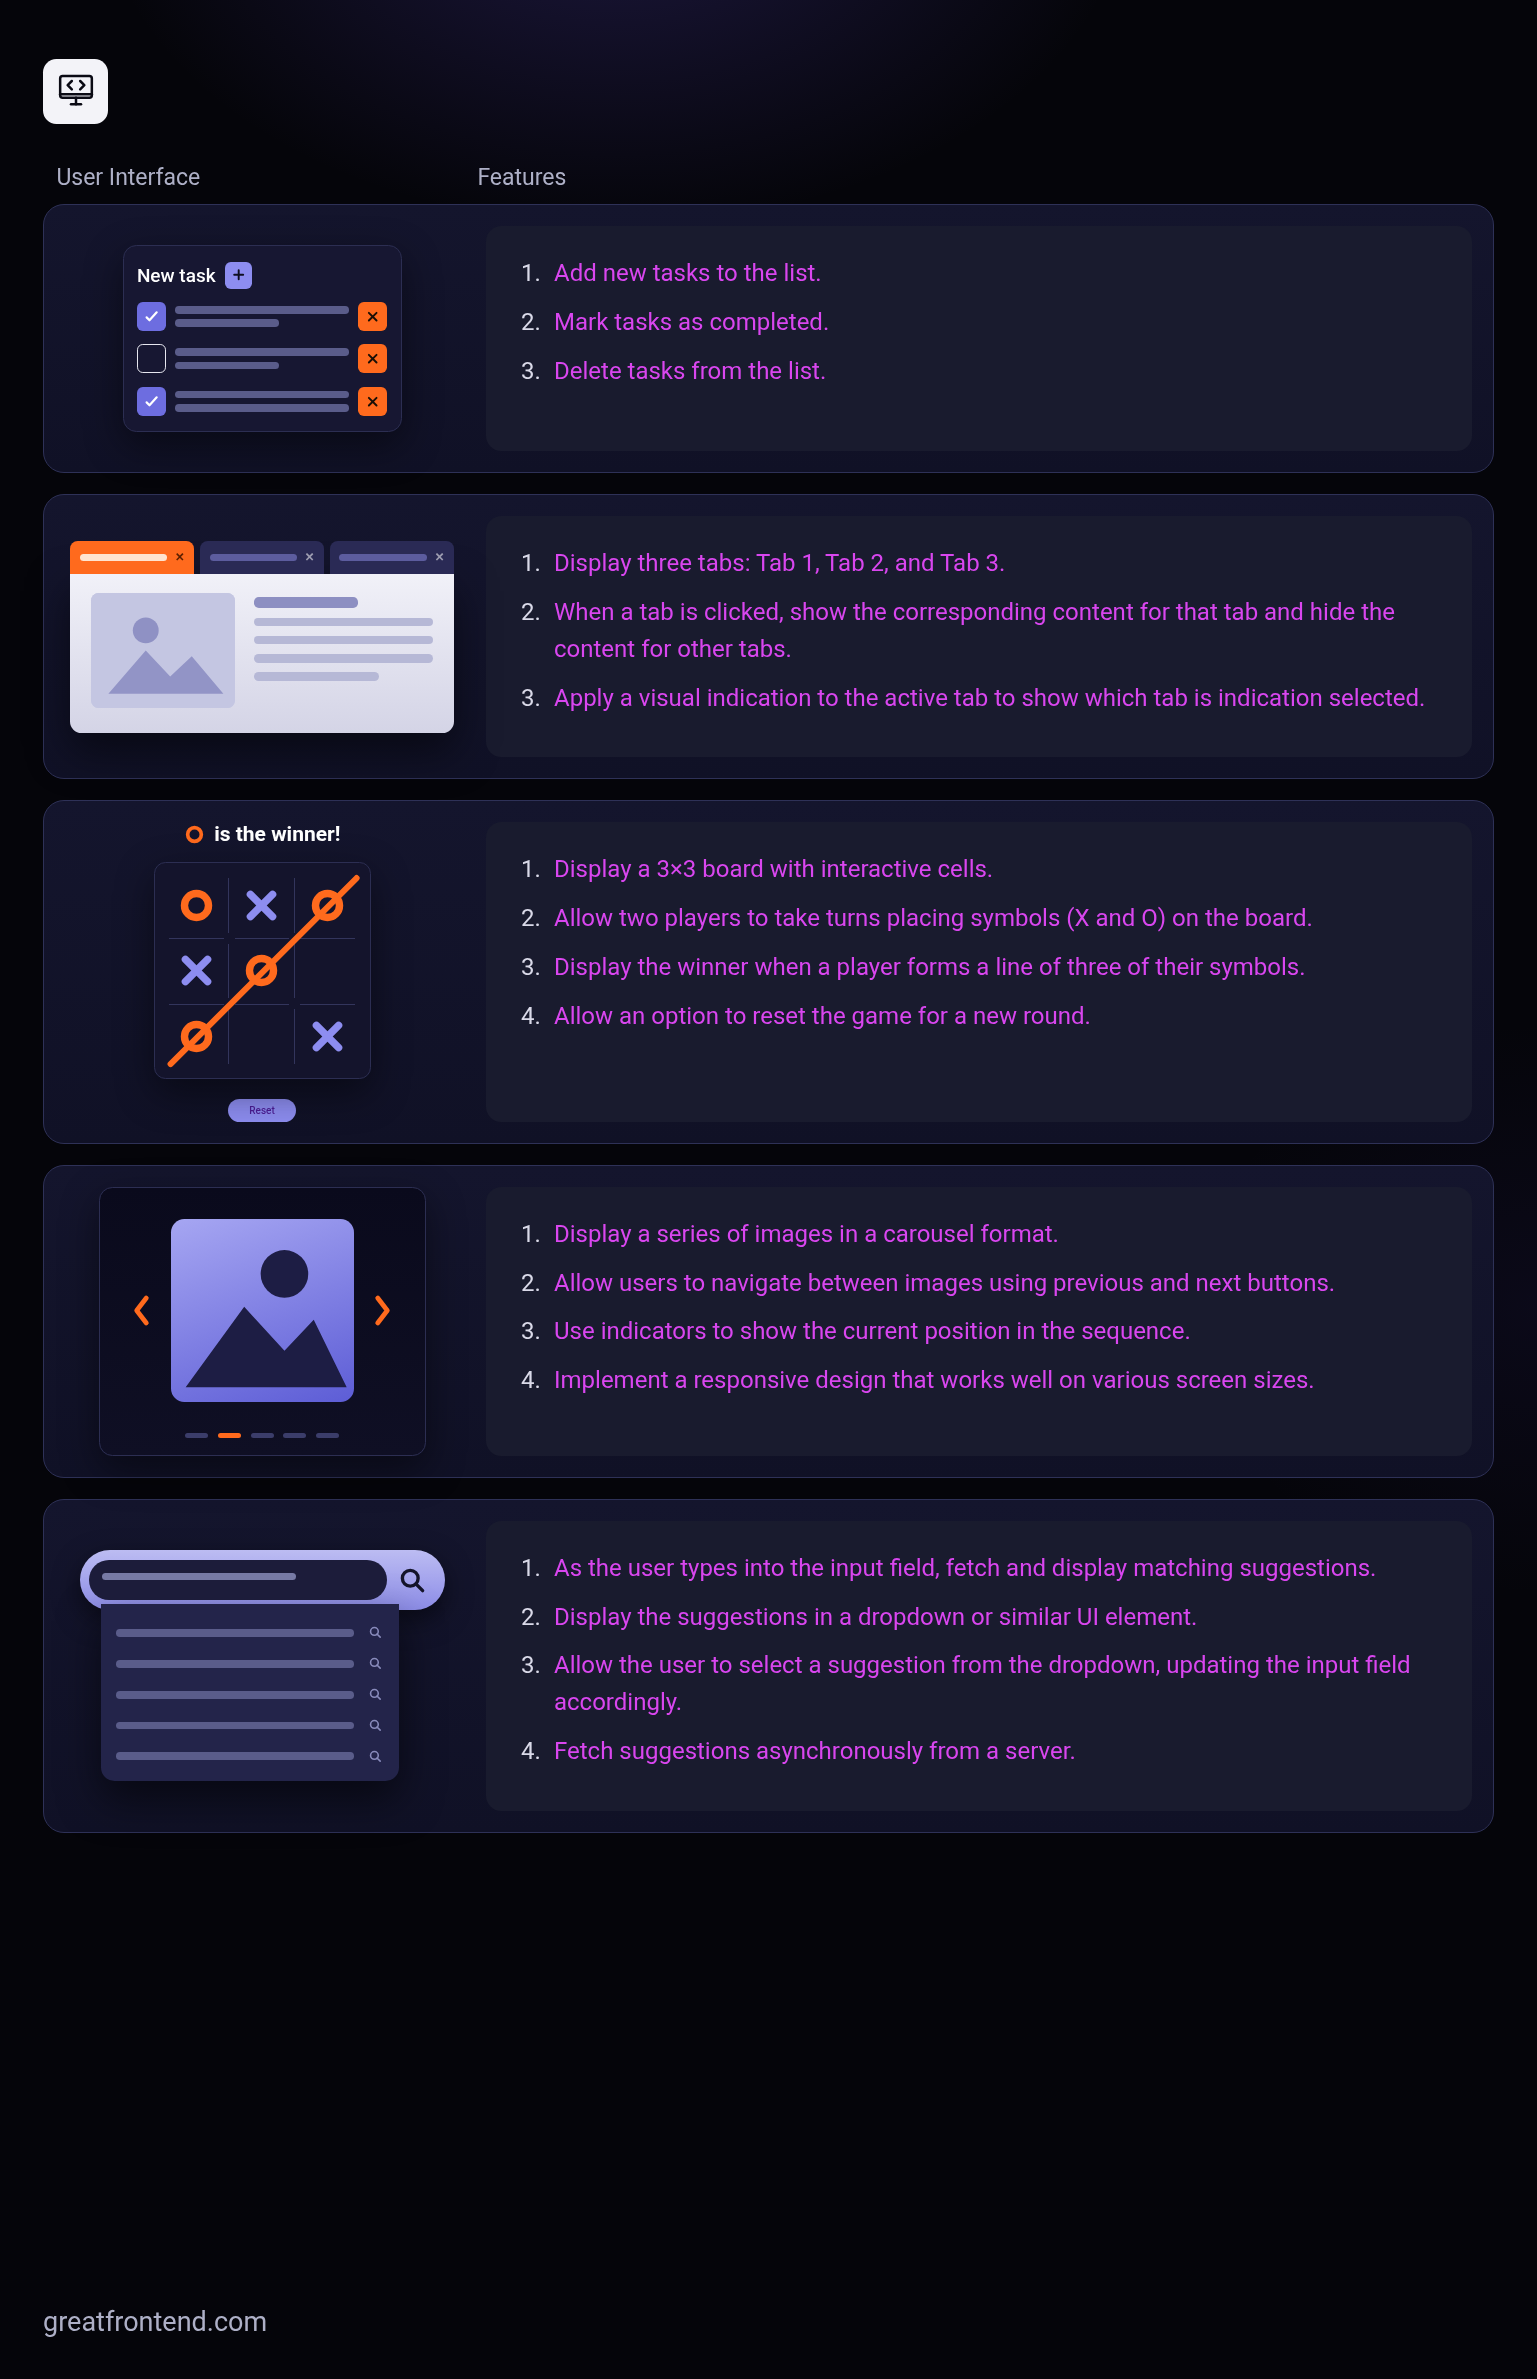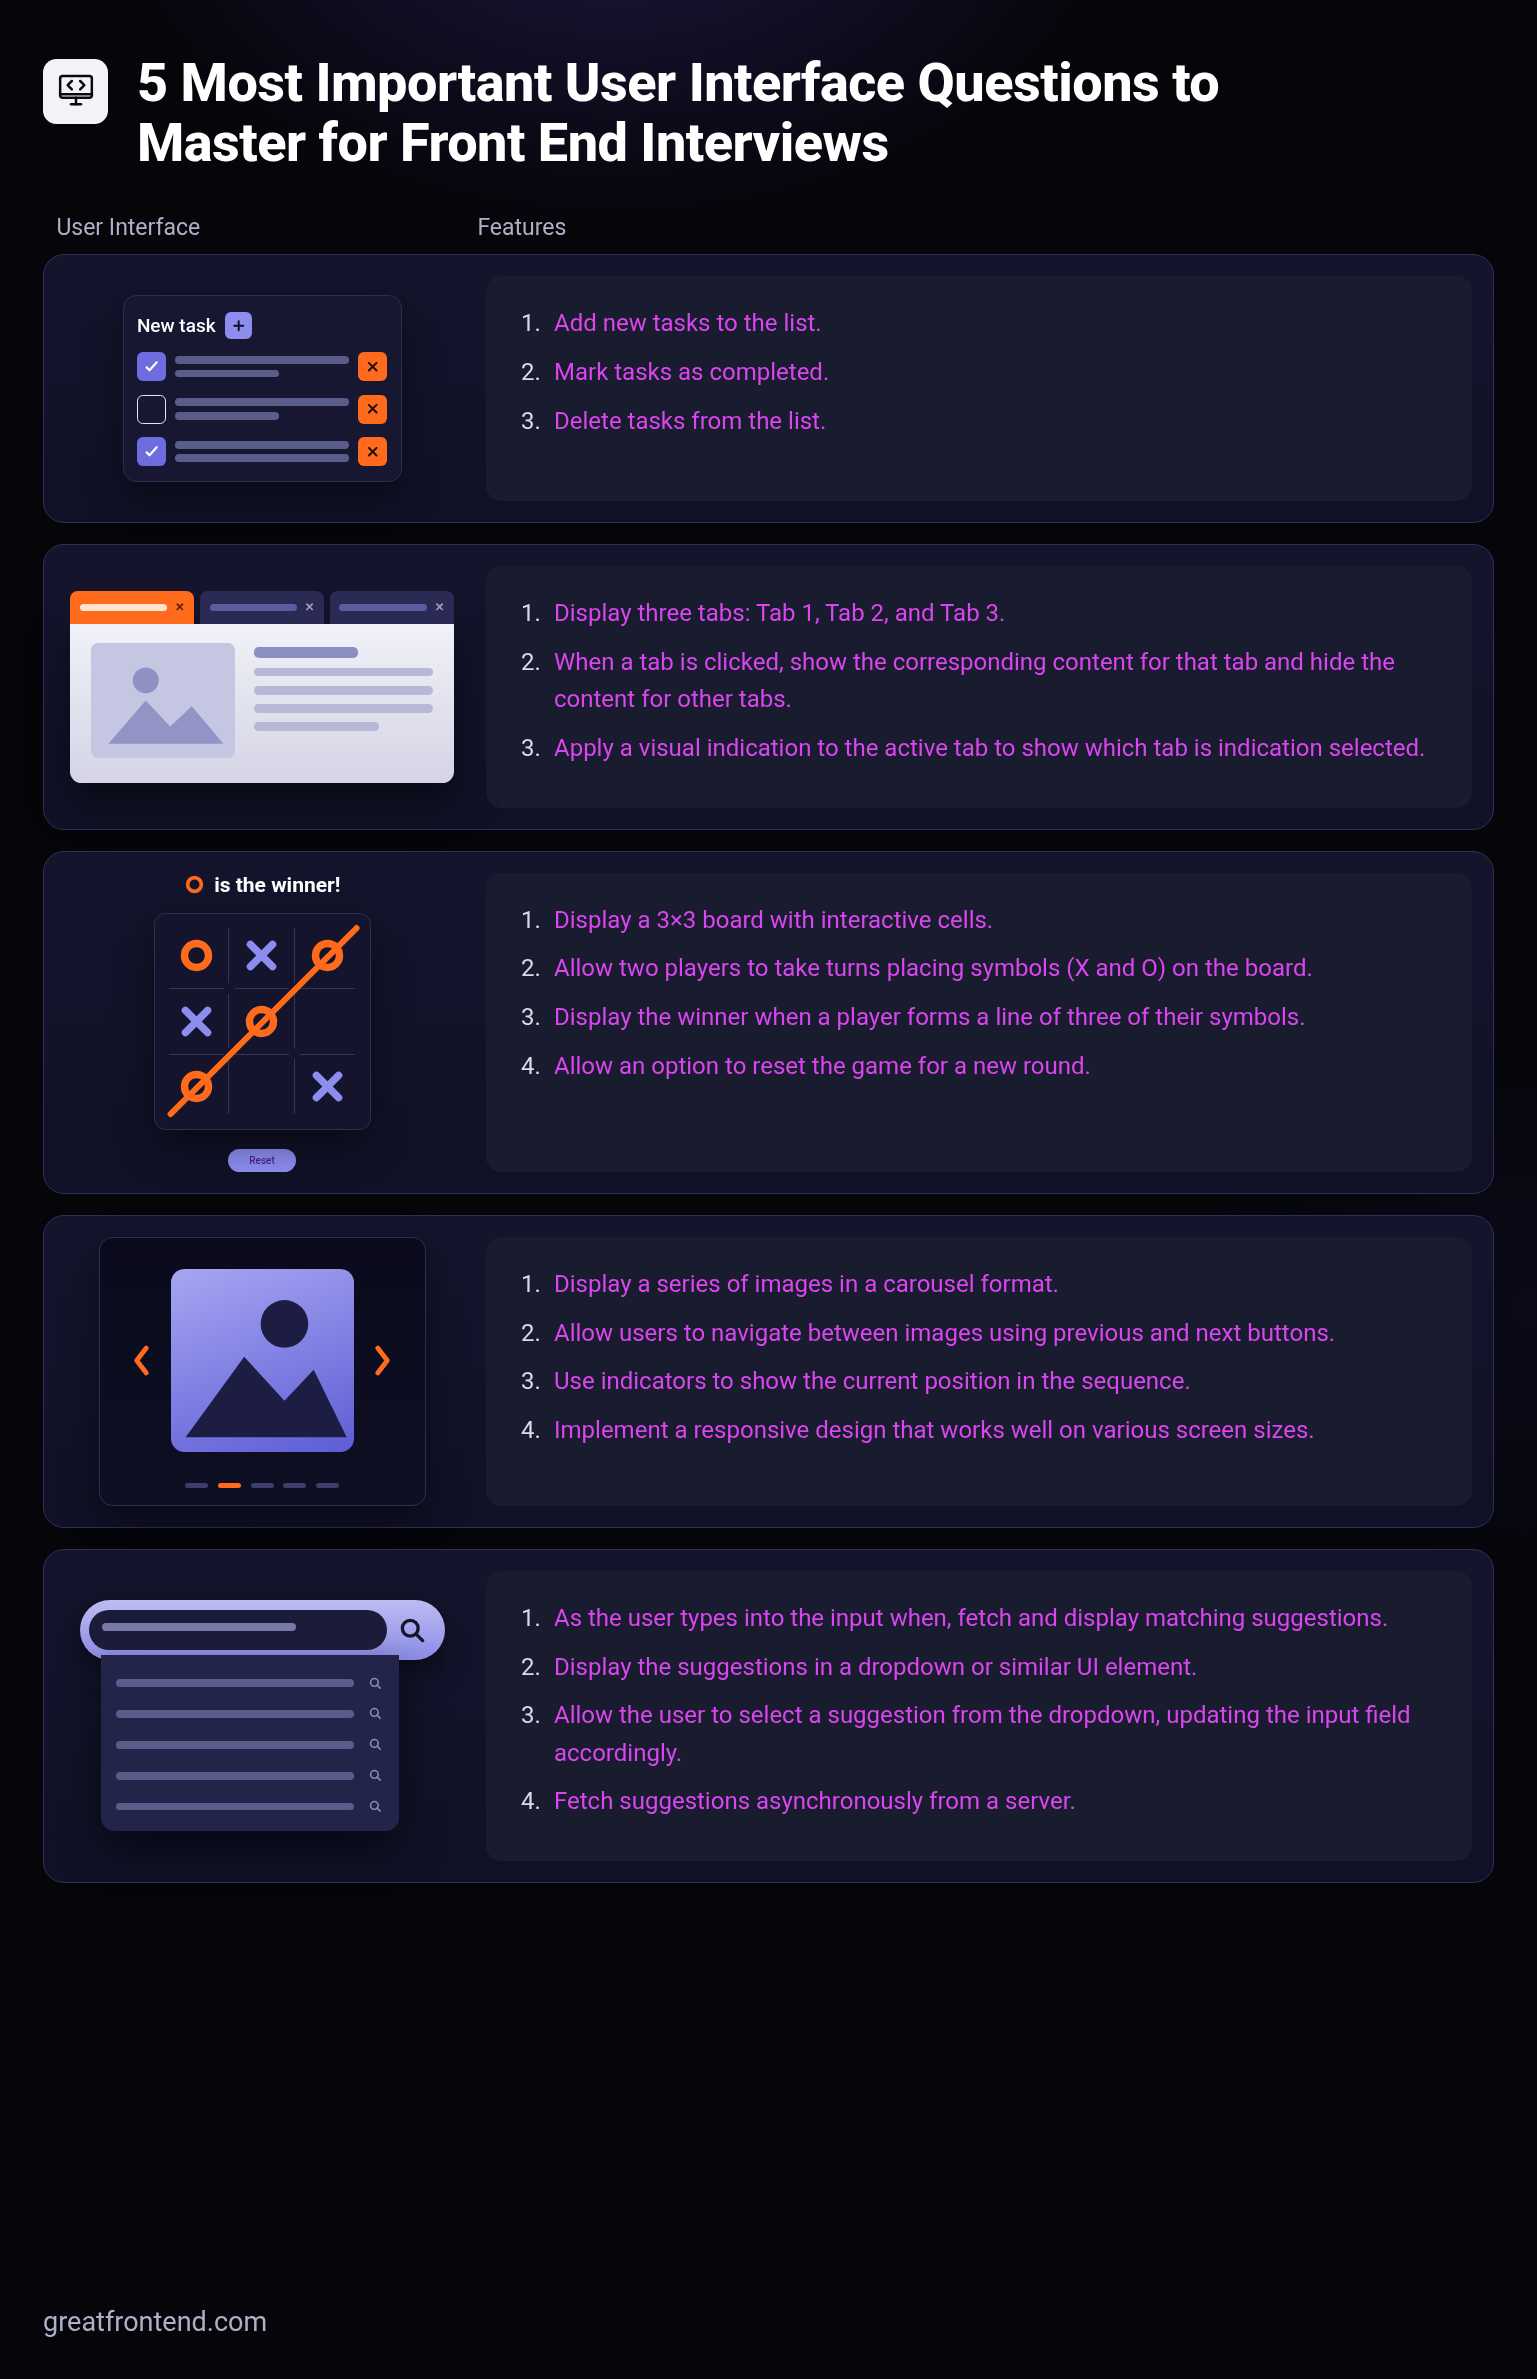--- a/index.html
+++ b/index.html
@@ -208,21 +208,20 @@
   <div class="header-icon">
     <svg viewBox="0 0 48 48" fill="none" stroke="currentColor" stroke-width="3" stroke-linecap="round" stroke-linejoin="round">
       <rect x="5" y="6" width="38" height="26" rx="3"></rect>
       <path d="M5 28h38"></path>
         <path d="M18 40h12"></path>
         <path d="M24 32v8"></path>
       <path d="M19 12l-5 5 5 5"></path>
         <path d="M29 12l5 5-5 5"></path>
     </svg>
   </div>
-  <h1 class="page-title">5 Most Important User Interface Questions to Master for Front End Interviews</h1>
 </div>
 
 <div class="col-labels">
   <div class="label">User Interface</div>
   <div class="label">Features</div>
 </div>
 
 <div class="rows">
 
 <div class="row">
@@ -498,21 +497,21 @@
                   <circle cx="10" cy="10" r="6" fill="none" stroke="currentColor" stroke-width="2.5"></circle>
                   <path d="M14 14l5 5" stroke="currentColor" stroke-width="2.5" stroke-linecap="round"></path>
                 </svg>
               </div>
             </div>
       </div>
     </div>
   </div>
   <div class="features">
     <ol class="feature-list">
-      <li>As the user types into the input when, fetch and display matching suggestions.</li>
+      <li>As the user types into the input field, fetch and display matching suggestions.</li>
       <li>Display the suggestions in a dropdown or similar UI element.</li>
       <li>Allow the user to select a suggestion from the dropdown, updating the input field accordingly.</li>
       <li>Fetch suggestions asynchronously from a server.</li>
     </ol>
   </div>
 </div>
 
 </div>
 
 <div class="footer">

